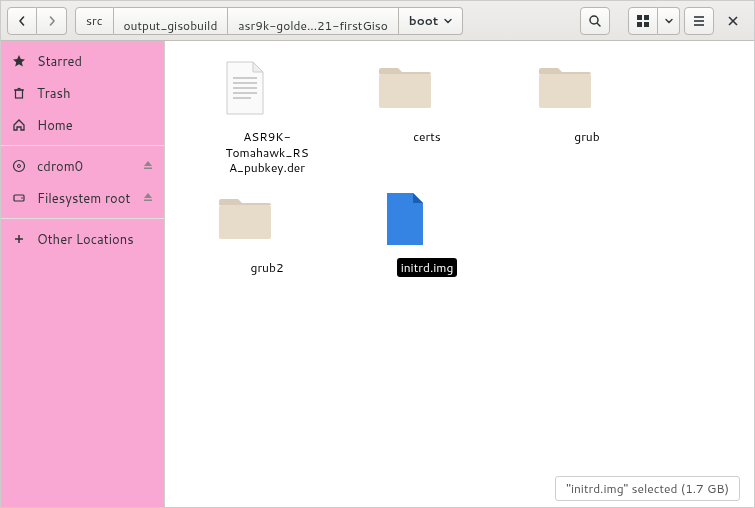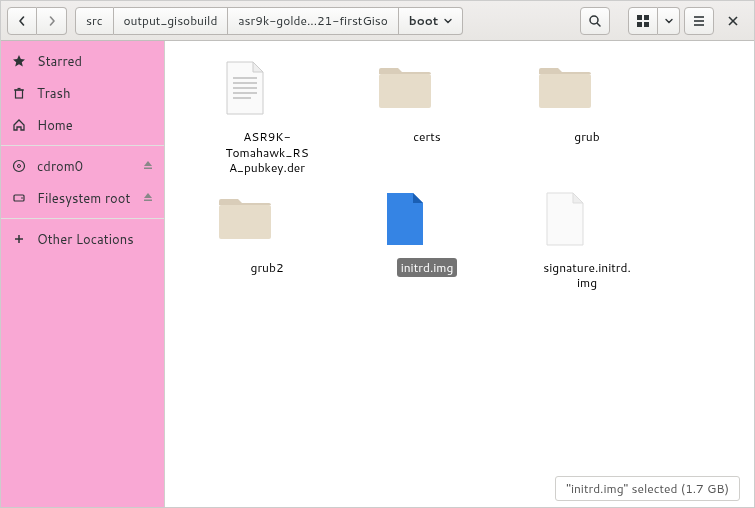--- a/index.html
+++ b/index.html
@@ -9,41 +9,41 @@
     .toolbar { height: 40px; background: linear-gradient(#f0eeed, #e8e6e3); border-bottom: 1px solid #c0bfbc; display: flex; align-items: center; padding: 12px 6px; gap: 4px; }
     .btn-group { display: flex; }
     .tb-btn { height: 28px; min-width: 30px; background: linear-gradient(#fdfdfd, #eeeeec); border: 1px solid #b8b5b2; border-radius: 4px; display: flex; align-items: center; justify-content: center; cursor: pointer; font-size: 12px; color: #2e3436; }
     .btn-group .tb-btn:first-child { border-top-right-radius: 0; border-bottom-right-radius: 0; }
     .btn-group .tb-btn:last-child:not(:first-child) { border-top-left-radius: 0; border-bottom-left-radius: 0; border-left: none; }
     .btn-group .tb-btn:not(:first-child):not(:last-child) { border-radius: 0; border-left: none; }
     .pathbar { display: flex; margin-left: 4px; }
     .pathbar .tb-btn { padding: 0 10px; font-size: 12px; white-space: nowrap; }
     .pathbar .tb-btn:first-child { border-top-right-radius: 0; border-bottom-right-radius: 0; }
     .pathbar .tb-btn:last-child { border-top-left-radius: 0; border-bottom-left-radius: 0; border-left: none; }
-    .pathbar .tb-btn:not(:first-child):not(:last-child) { border-radius: 0; border-left: none; }
+    .pathbar .tb-btn:not(:first-child):not(:last-child) { border-radius: 0; border-left: none; align-items: flex-end; }
     .pathbar .current { font-weight: bold; }
     .dropdown-chevron { margin-left: 6px; }
     .toolbar-spacer { flex: 1; }
     
     
     .body { flex: 1; display: flex; overflow: hidden; }
     
     
     .sidebar { width: 164px; background: #f9a8d4; border-right: 1px solid #d0cfcc; padding-top: 4px; font-size: 13px; color: #2e3436; }
     .side-item { height: 32px; display: flex; align-items: center; padding: 0 10px; gap: 10px; cursor: pointer; }
     .side-item .eject { margin-left: auto; color: #888; }
     .side-sep { height: 1px; background: #e0e0de; margin: 4px 0; }
     .side-icon { width: 16px; height: 16px; display: flex; align-items: center; justify-content: center; color: #555; }
     
     
     .content { flex: 1; background: #ffffff; padding: 14px 10px; display: flex; flex-wrap: wrap; align-content: flex-start; gap: 8px 20px; overflow: auto; position: relative; }
     .item { width: 140px; display: flex; flex-direction: column; align-items: center; text-align: center; font-size: 12px; cursor: pointer; }
     .item .icon-box { width: 76px; height: 66px; display: flex; align-items: center; justify-content: center; }
     .item .label { margin-top: 6px; line-height: 1.3; word-break: break-word; padding: 2px 4px; border-radius: 3px; margin-left: 44px; }
-    .item.selected .label { background: #737373; color: #fff; }
+    .item.selected .label { background: #000000; color: #fff; }
     
     
     .folder-svg { width: 58px; height: 48px; }
     
     .file-svg { width: 44px; height: 56px; }
     
     
     .statusbar { position: absolute; bottom: 6px; right: 14px; background: #fff; border: 1px solid #d0cfcc; border-radius: 3px; padding: 3px 10px; font-size: 12px; color: #555; }
   </style>
 </head>
@@ -249,27 +249,18 @@
     <div class="item selected">
       <div class="icon-box">
         <svg class="file-svg" viewBox="0 0 44 56">
           <path d="M4 2 H30 L40 12 V54 H4 Z" fill="#3584e4"></path>
           <path d="M30 2 L30 12 L40 12 Z" fill="#1a5fb4"></path>
         </svg>
       </div>
       <div class="label">initrd.img</div>
     </div>
 
-    <div class="item">
-      <div class="icon-box">
-        <svg class="file-svg" viewBox="0 0 44 56">
-          <path d="M4 2 H30 L40 12 V54 H4 Z" fill="#fafafa" stroke="#ddd" stroke-width="1"></path>
-          <path d="M30 2 L30 12 L40 12 Z" fill="#eee" stroke="#ddd" stroke-width="1"></path>
-        </svg>
-      </div>
-      <div class="label">signature.initrd.img</div>
-    </div>
 
     <div class="statusbar">
       <span>"initrd.img" selected (1.7 GB)</span>
     </div>
   </div>
 </div>
 
 </body></html>

